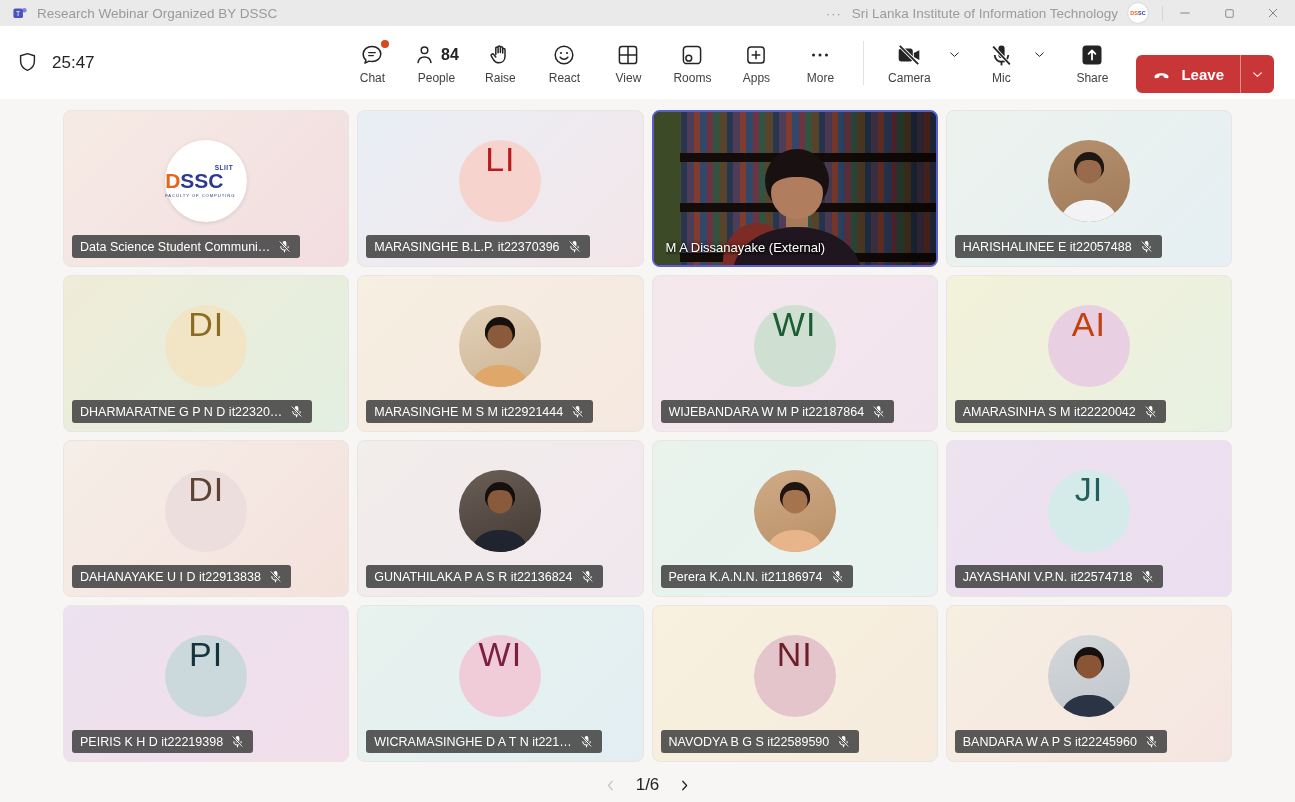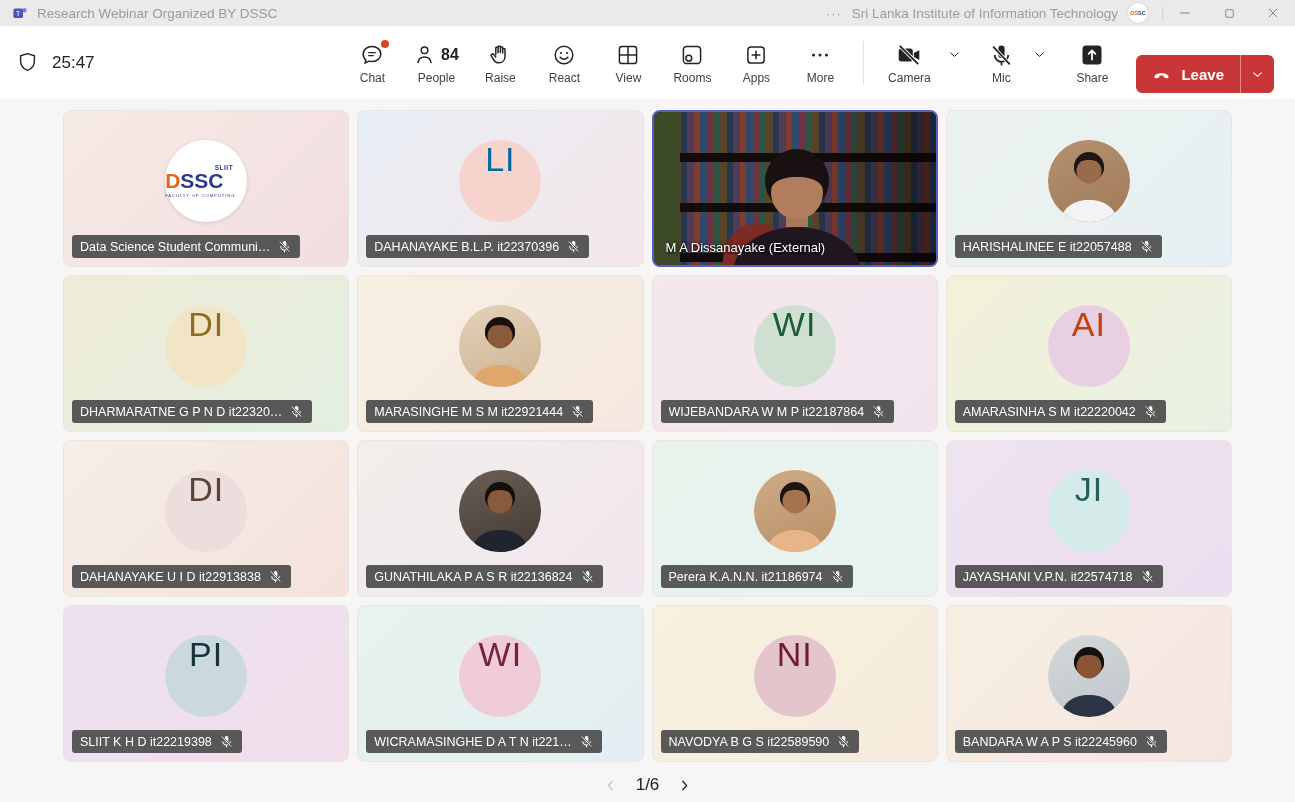--- a/index.html
+++ b/index.html
@@ -288,24 +288,24 @@
           <path d="M6 11.5a6 6 0 0 0 12 0" fill="none" stroke="#fff" stroke-width="1.8"></path>
           <line x1="12" y1="17.5" x2="12" y2="21" stroke="#fff" stroke-width="1.8"></line>
           <line x1="4.5" y1="4" x2="19.5" y2="20" stroke="#4a4a4a" stroke-width="3.2"></line>
           <line x1="4.5" y1="4" x2="19.5" y2="20" stroke="#fff" stroke-width="1.6"></line>
         </svg>
     </div>
   </div>
 
   <div class="tile" style="background: linear-gradient(135deg, rgb(233, 239, 246), rgb(243, 230, 233));">
 
-    <div class="avatar av-initials" style="background: rgb(246, 212, 205); color: #0369a1;">LI</div>
-
-    <div class="name-chip">
-      <span class="name-text">DAHANAYAKE B.L.P. it22370396</span>
+    <div class="avatar av-initials" style="background: rgb(246, 212, 205); color: #b91c1c;">LI</div>
+
+    <div class="name-chip">
+      <span class="name-text">MARASINGHE B.L.P. it22370396</span>
       <svg class="mic-off-badge-icon" viewBox="0 0 24 24" width="15" height="15">
           <rect x="9" y="3" width="6" height="11" rx="3" fill="#fff"></rect>
           <path d="M6 11.5a6 6 0 0 0 12 0" fill="none" stroke="#fff" stroke-width="1.8"></path>
           <line x1="12" y1="17.5" x2="12" y2="21" stroke="#fff" stroke-width="1.8"></line>
           <line x1="4.5" y1="4" x2="19.5" y2="20" stroke="#4a4a4a" stroke-width="3.2"></line>
           <line x1="4.5" y1="4" x2="19.5" y2="20" stroke="#fff" stroke-width="1.6"></line>
         </svg>
     </div>
   </div>
 
@@ -493,21 +493,21 @@
           <line x1="4.5" y1="4" x2="19.5" y2="20" stroke="#fff" stroke-width="1.6"></line>
         </svg>
     </div>
   </div>
 
   <div class="tile" style="background: linear-gradient(135deg, rgb(237, 226, 240), rgb(241, 222, 234));">
 
     <div class="avatar av-initials" style="background: rgb(204, 217, 220); color: rgb(23, 51, 61);">PI</div>
 
     <div class="name-chip">
-      <span class="name-text">SLIIT K H D it22219398</span>
+      <span class="name-text">PEIRIS K H D it22219398</span>
       <svg class="mic-off-badge-icon" viewBox="0 0 24 24" width="15" height="15">
           <rect x="9" y="3" width="6" height="11" rx="3" fill="#fff"></rect>
           <path d="M6 11.5a6 6 0 0 0 12 0" fill="none" stroke="#fff" stroke-width="1.8"></path>
           <line x1="12" y1="17.5" x2="12" y2="21" stroke="#fff" stroke-width="1.8"></line>
           <line x1="4.5" y1="4" x2="19.5" y2="20" stroke="#4a4a4a" stroke-width="3.2"></line>
           <line x1="4.5" y1="4" x2="19.5" y2="20" stroke="#fff" stroke-width="1.6"></line>
         </svg>
     </div>
   </div>
 

